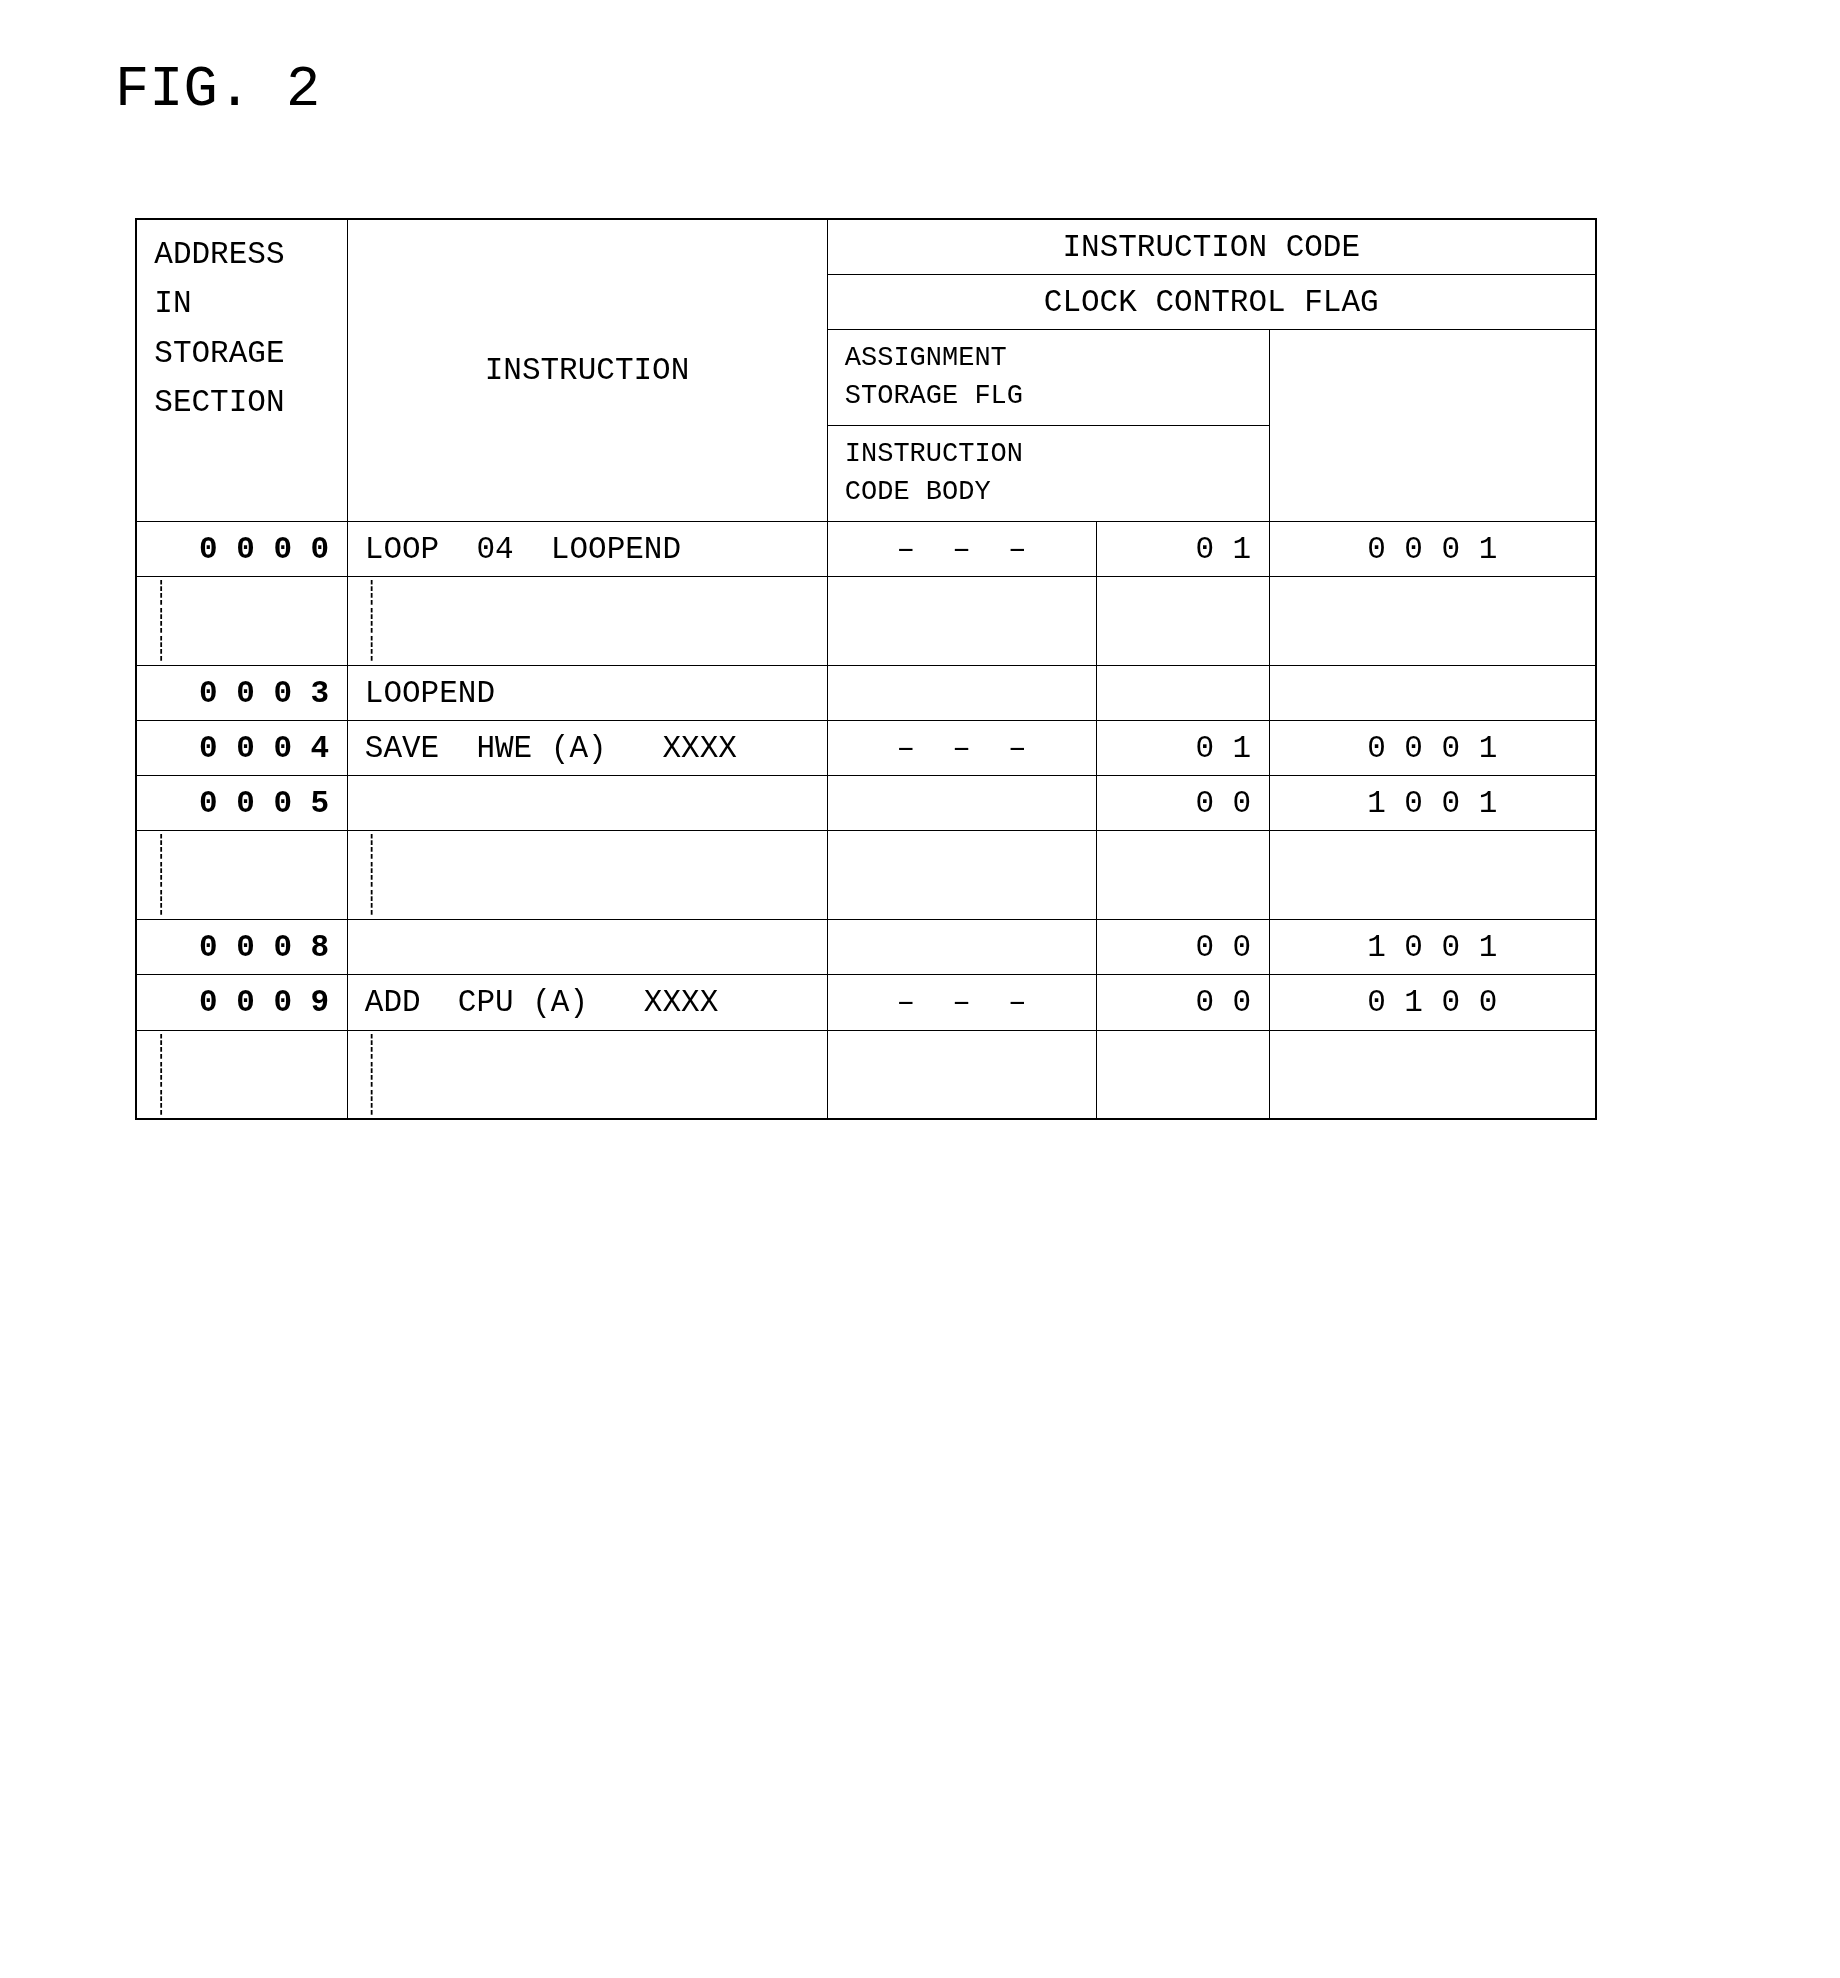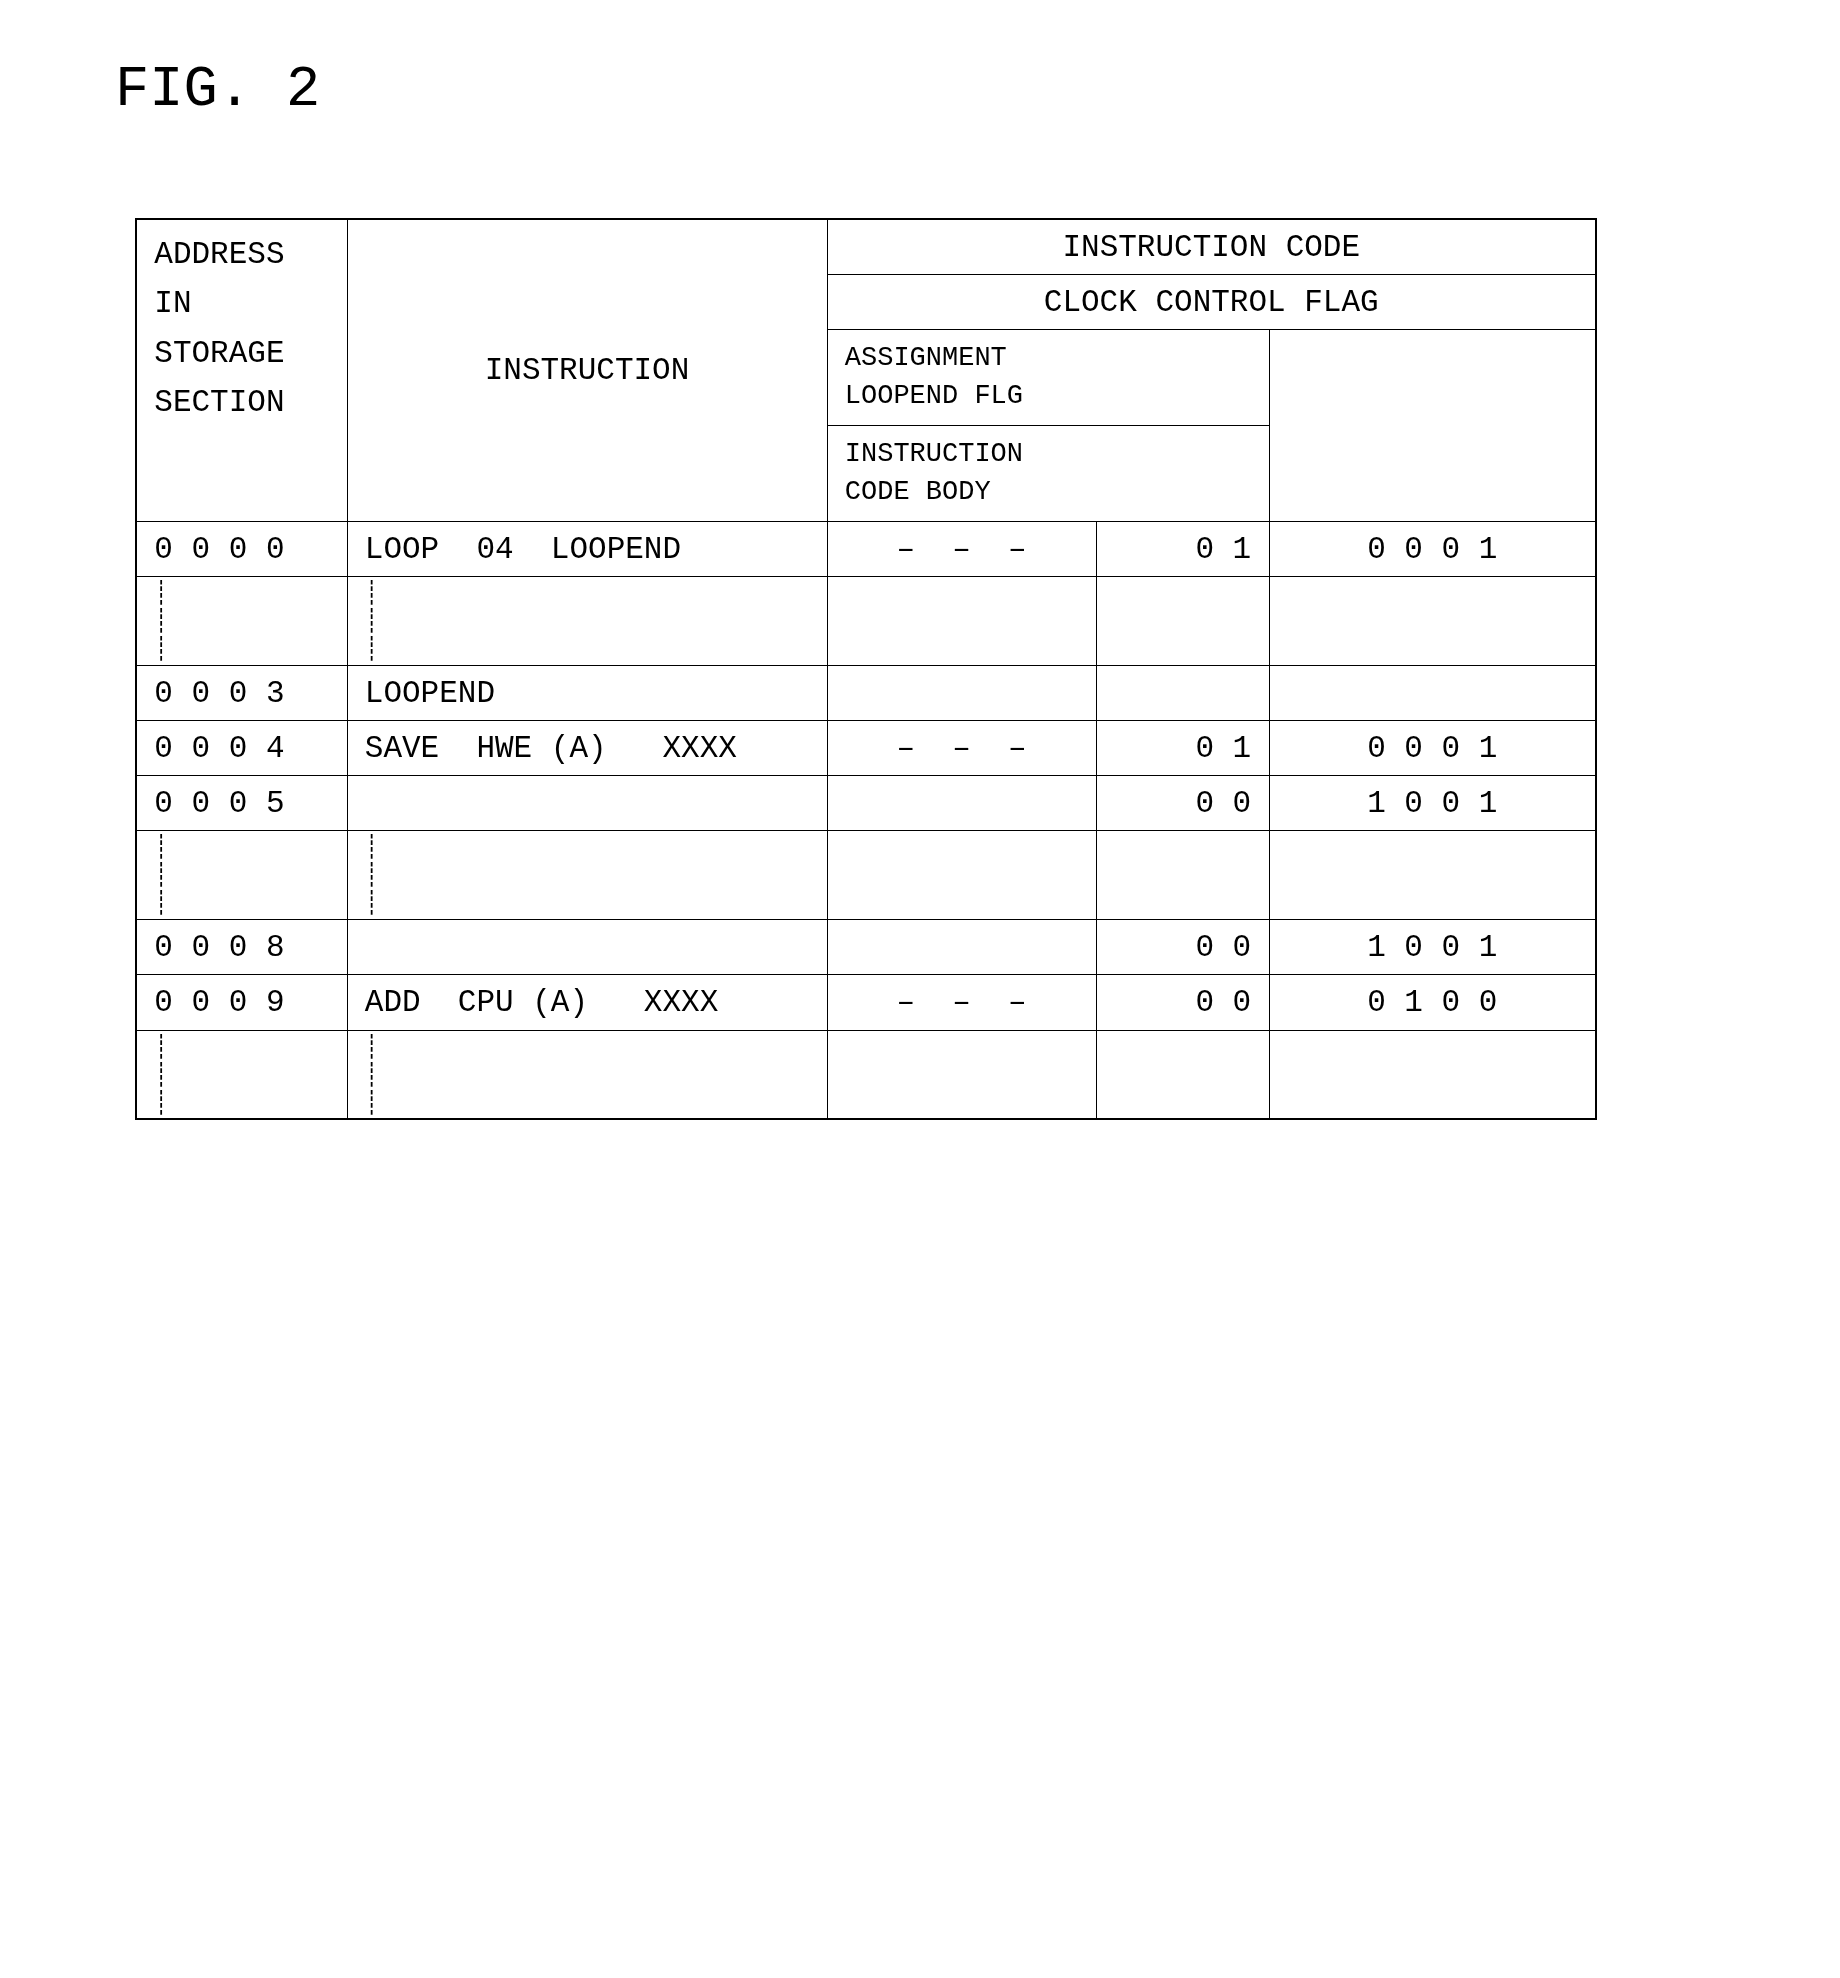--- a/index.html
+++ b/index.html
@@ -52,21 +52,22 @@
     .dashed-border-bottom {
       border-bottom: 1.9px dashed #000 !important;
     }
 
     .center {
       text-align: center;
     }
 
     .address-col {
       width: 211px;
-      text-align: left;
+      text-align: right;
+      font-weight: bold;
     }
 
     .instruction-col {
       width: 480px;
       text-align: left;
     }
 
     .clock-ctrl-col {
       width: 269px;
       text-align: center;
@@ -117,21 +118,21 @@
 
       <tr>
         <td colspan="3" class="center dashed-border-bottom">
           <span>CLOCK CONTROL FLAG</span>
         </td>
       </tr>
 
       <tr>
         <td colspan="2" class="sub-header-label dashed-border-bottom dashed-border-right">
           <span>ASSIGNMENT</span><br>
-          <span>LOOPEND FLG</span>
+          <span>STORAGE FLG</span>
         </td>
         <td rowspan="2" class="center" style="vertical-align:middle;">
         </td>
       </tr>
 
       <tr>
         <td colspan="2" class="sub-header-label dashed-border-right">
           <span>INSTRUCTION</span><br>
           <span>CODE BODY</span>
         </td>

